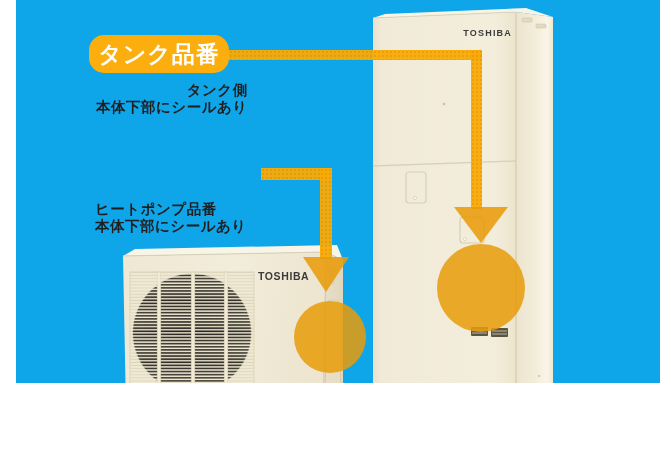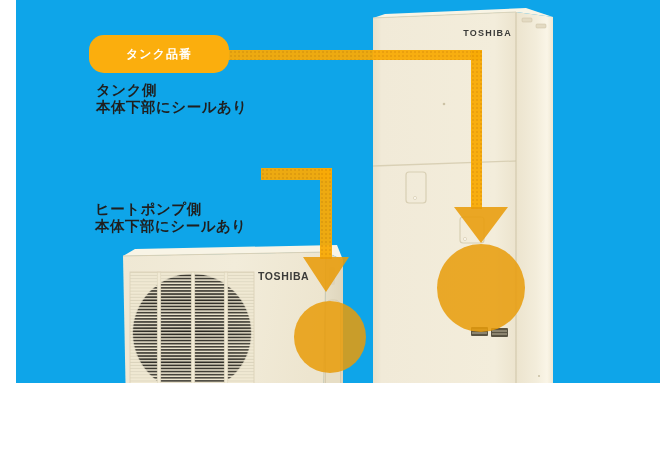--- a/index.html
+++ b/index.html
@@ -43,32 +43,32 @@
     background:var(--marker-orange,#E89C0A);opacity:0.86;
   }
   .circle-tank{left:421px;top:244px;width:88px;height:88px;}
   .circle-hp{left:278px;top:301px;width:72px;height:72px;}
   
   .badge{
     position:absolute;z-index:4;
     background:var(--badge-orange,#FBAE0D);
     color:var(--badge-text,#FFFFFF);
     border-radius:15px;
-    font-size:12px;font-weight:bold;letter-spacing:1px;
+    font-size:23px;font-weight:bold;letter-spacing:1px;
     display:flex;align-items:center;justify-content:center;
   }
   .badge-tank{left:73px;top:35px;width:140px;height:38px;}
   .badge-hp{left:73px;top:160px;width:182px;height:37px;}
   .note{
     position:absolute;z-index:4;
     color:var(--note-text,#1F1F1F);
     font-size:14.5px;font-weight:bold;line-height:16.5px;
     letter-spacing:0.5px;white-space:nowrap;
   }
-  .note-tank{left:80px;top:82px;}
+  .note-tank{left:80px;top:82px;text-align:right;}
   .note-hp{left:79px;top:201px;}
 </style>
 </head>
 <body>
 
 <div class="stage">
 
   <div class="shadow shadow-hp"></div>
   <div class="shadow shadow-tank"></div>
 
@@ -214,17 +214,17 @@
 
   <div class="badge badge-tank">
     <span>タンク品番</span>
   </div>
   <div class="note note-tank">
     <div>タンク側</div>
     <div>本体下部にシールあり</div>
   </div>
 
   <div class="note note-hp">
-    <div>ヒートポンプ側</div>
+    <div>ヒートポンプ品番</div>
     <div>本体下部にシールあり</div>
   </div>
 
 </div>
 
 </body></html>

